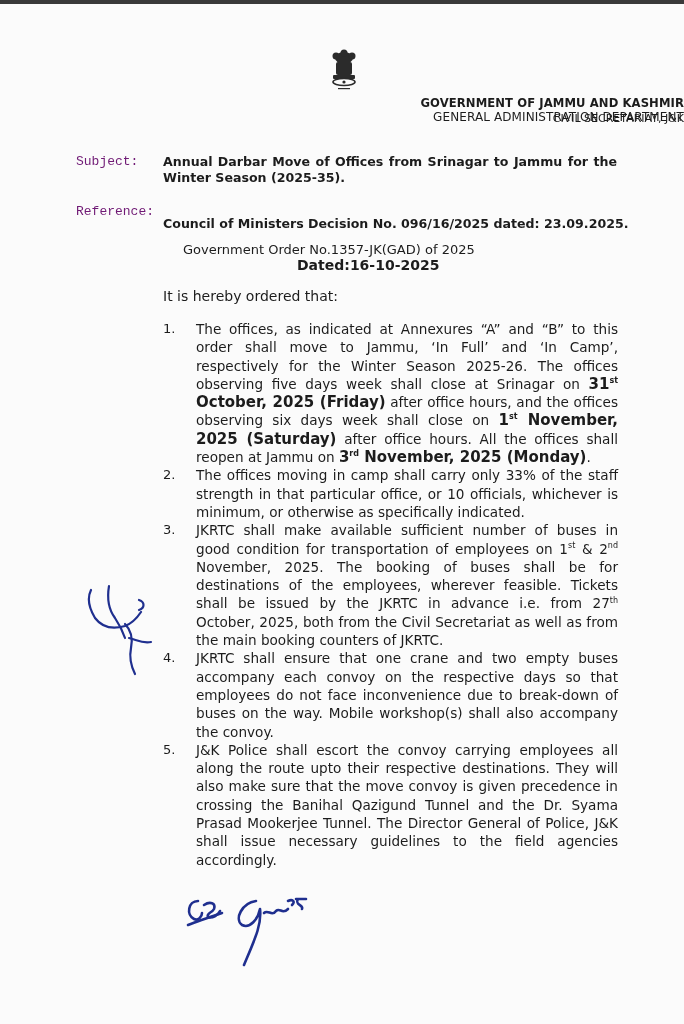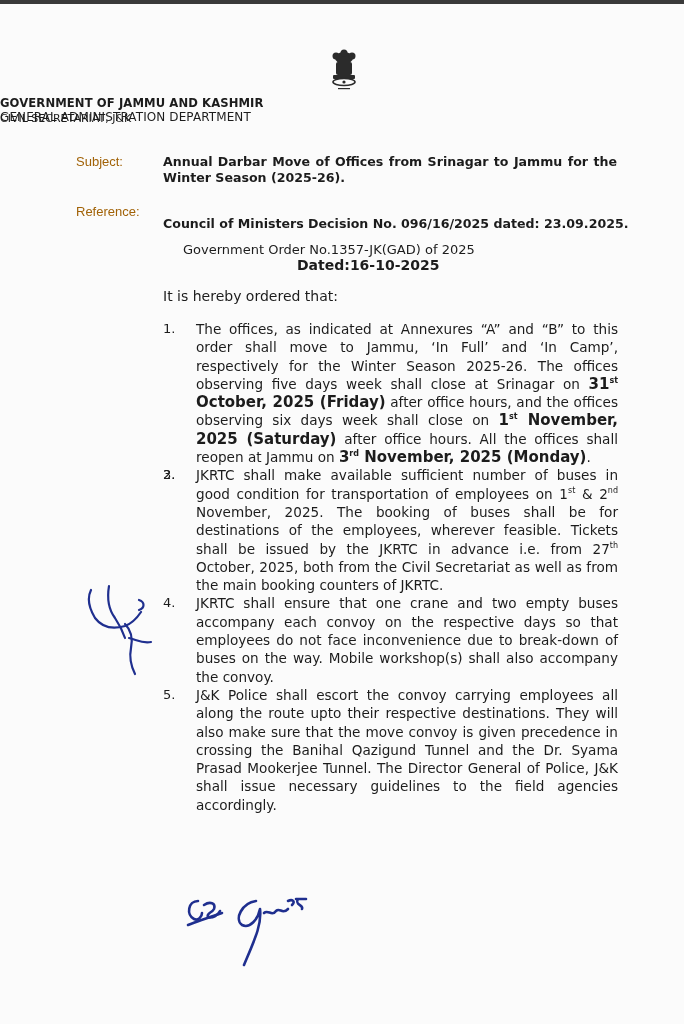--- a/index.html
+++ b/index.html
@@ -6,26 +6,26 @@
   body {
     width: 684px; height: 1024px; overflow: hidden;
     background: #fdfdfd;
     font-family: "DejaVu Sans", sans-serif;
     color: #1c1c1c;
     position: relative;
   }
   .topstrip { position: absolute; left: 0; top: 0; width: 684px; height: 4px; background: #3a3a3a; }
   .page { position: absolute; left: 0; top: 4px; width: 684px; height: 1020px; background: #fbfbfb; }
   .emblem { position: absolute; left: 321px; top: 48px; width: 46px; height: 46px; }
-  .hdr { position: absolute; left: 0; width: 684px; text-align: left; }
+  .hdr { position: absolute; left: 0; width: 684px; text-align: right; }
   .hdr1 { top: 96px; font-weight: bold; font-size: 11.6px; letter-spacing: 0.1px; }
   .hdr2 { top: 110px; font-weight: normal; font-size: 12px; letter-spacing: 0.1px; }
   .hdr3 { top: 112px; font-size: 11px; }
 
-  .lbl { position: absolute; left: 76px; font-size: 13px; font-family: Liberation Sans, sans-serif; color: #a16207; }
+  .lbl { position: absolute; left: 76px; font-size: 13px; font-family: Liberation Mono, monospace; color: #701a75; }
   .subject-lbl { top: 154px; }
   .subject-txt { position: absolute; left: 163px; top: 154px; width: 454px; font-weight: bold; font-size: 12.6px; line-height: 16px; text-align: justify; text-align-last: left; }
   .ref-lbl { top: 204px; text-align: right; }
   .ref-txt { position: absolute; left: 163px; top: 204px; width: 480px; font-weight: bold; font-size: 12.6px; margin-top: 12px; }
 
   .order-no { position: absolute; left: 183px; top: 242px; font-weight: normal; font-size: 13px; }
   .order-date { position: absolute; left: 297px; top: 257px; font-weight: bold; font-size: 14px; }
 
   .intro { position: absolute; left: 163px; top: 288px; font-size: 14px; }
 
@@ -57,37 +57,38 @@
     <circle cx="23" cy="34" r="1.6"></circle>
     <rect x="17" y="40" width="12" height="1.2"></rect>
   </g>
 </svg>
 
 <div class="hdr hdr1">GOVERNMENT OF JAMMU AND KASHMIR</div>
 <div class="hdr hdr2">GENERAL ADMINISTRATION DEPARTMENT</div>
 <div class="hdr hdr3">CIVIL SECRETARIAT, J&amp;K</div>
 
 <div class="lbl subject-lbl">Subject:</div>
-<div class="subject-txt">Annual Darbar Move of Offices from Srinagar to Jammu for the Winter Season (2025-26).</div>
+<div class="subject-txt">Annual Darbar Move of Offices from Srinagar to Jammu for the Winter Season (2025-35).</div>
 
 <div class="lbl ref-lbl">Reference:</div>
 <div class="ref-txt">Council of Ministers Decision No. 096/16/2025 dated: 23.09.2025.</div>
 
 <div class="order-no">Government Order No.1357-JK(GAD) of 2025</div>
 <div class="order-date">Dated:16-10-2025</div>
 
 <div class="intro">It is hereby ordered that:</div>
 
 <div class="items">
   <p class="item">
     <span class="num">1.</span>
     <span>The offices, as indicated at Annexures “A” and “B” to this order shall move to Jammu, ‘In Full’ and ‘In Camp’, respectively for the Winter Season 2025-26. The offices observing five days week shall close at Srinagar on </span><b class="big"><span>31</span><sup>st</sup><span> October, 2025 (Friday)</span></b><span> after office hours, and the offices observing six days week shall close on </span><b class="big"><span>1</span><sup>st</sup><span> November, 2025 (Saturday)</span></b><span> after office hours. All the offices shall reopen at Jammu on </span><b class="big"><span>3</span><sup>rd</sup><span> November, 2025 (Monday)</span></b><span>.</span>
   </p>
   <p class="item">
     <span class="num">2.</span>
+    <span>The offices moving in camp shall carry only 33% of the staff strength in that particular office, or 10 officials, whichever is minimum, or otherwise as specifically indicated.</span>
   </p>
   <p class="item">
     <span class="num">3.</span>
     <span>JKRTC shall make available sufficient number of buses in good condition for transportation of employees on 1</span><sup>st</sup><span> &amp; 2</span><sup>nd</sup><span> November, 2025. The booking of buses shall be for destinations of the employees, wherever feasible. Tickets shall be issued by the JKRTC in advance i.e. from 27</span><sup>th</sup><span> October, 2025, both from the Civil Secretariat as well as from the main booking counters of JKRTC.</span>
   </p>
   <p class="item">
     <span class="num">4.</span>
     <span>JKRTC shall ensure that one crane and two empty buses accompany each convoy on the respective days so that employees do not face inconvenience due to break-down of buses on the way. Mobile workshop(s) shall also accompany the convoy.</span>
   </p>
   <p class="item">

